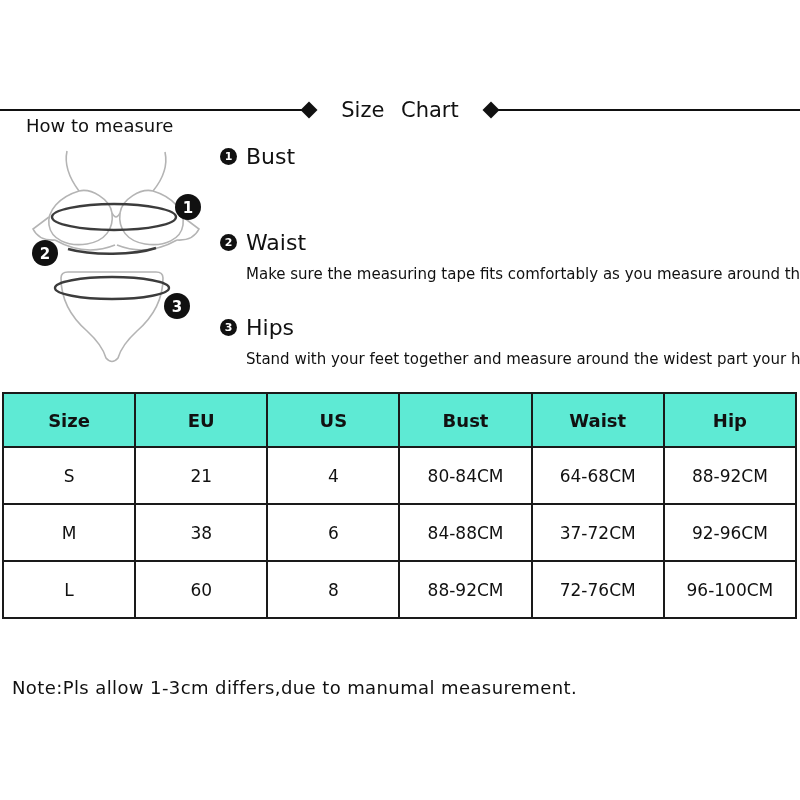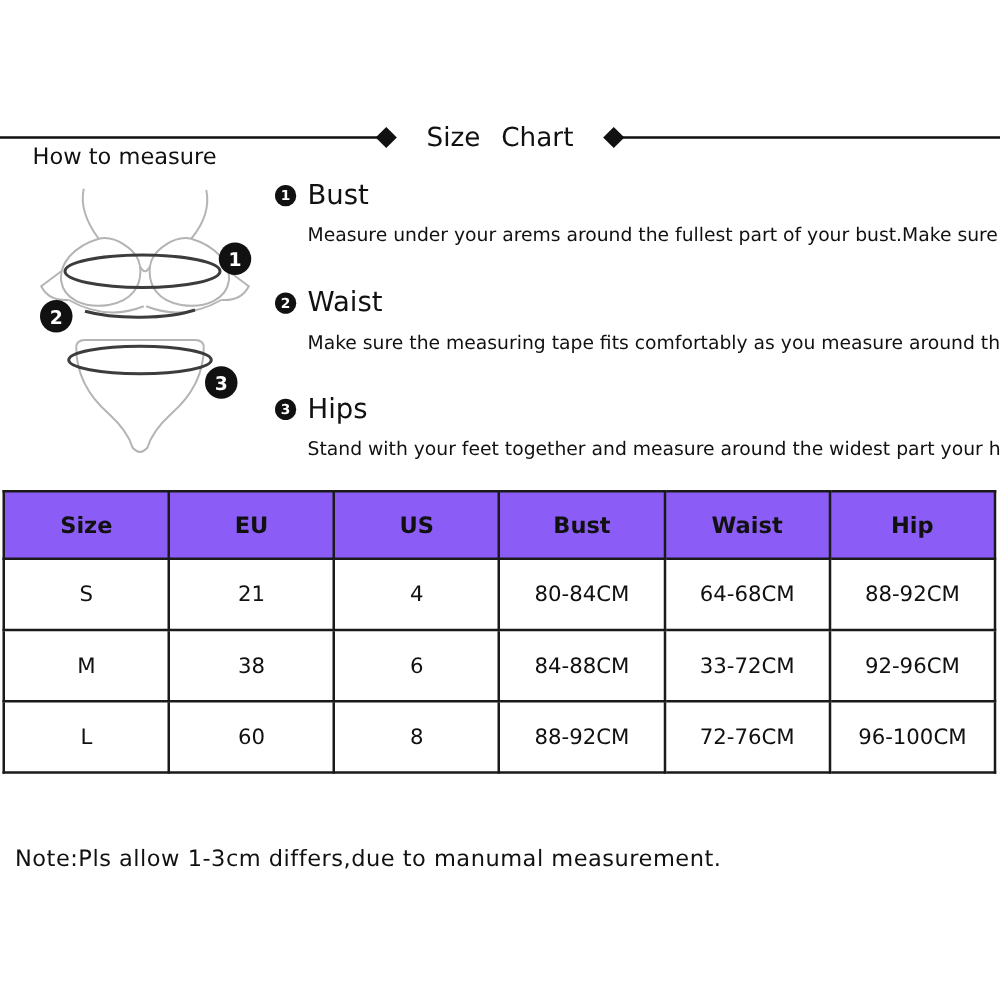--- a/index.html
+++ b/index.html
@@ -33,21 +33,21 @@
   }
   .sec-name{font-size:22px;color:#111111;}
   .sec-desc{margin:5px 0 0 26px;font-size:15px;line-height:26px;color:#111111;}
   .sec-desc .line{white-space:nowrap;}
   
   table.size-table{
     position:absolute;left:2px;top:392px;width:795px;
     border-collapse:collapse;table-layout:fixed;text-align:center;
   }
   .size-table th,.size-table td{border:2px solid #1a1a1a;padding:0;}
-  .size-table th{height:52px;font-size:18px;font-weight:bold;background:#8b5cf6;color:#111111;}
+  .size-table th{height:52px;font-size:18px;font-weight:bold;background:#5eead4;color:#111111;}
   .size-table td{height:55px;font-size:17px;font-weight:normal;color:#111111;}
   
   .note{position:absolute;left:12px;top:677px;font-size:18px;letter-spacing:0.4px;color:#111111;}
   
   .garment{stroke:#b4b4b4;stroke-width:1.6;fill:none;}
   .tape{stroke:#3c3c3c;stroke-width:2.4;fill:none;}
   .badge{fill:#111111;}
   .badge-num{fill:#ffffff;font-size:15px;font-weight:bold;font-family:"DejaVu Sans",sans-serif;}
 </style>
 </head>
@@ -98,21 +98,20 @@
       <text class="badge-num" x="162" y="167" text-anchor="middle">3</text>
     </g>
   </svg>
 
   <div class="section sec1">
     <div class="sec-heading">
       <span class="num-bullet">1</span>
       <span class="sec-name">Bust</span>
     </div>
     <div class="sec-desc">
-      <div class="line">Measure under your arems around the fullest part of your bust.Make sure</div>
     </div>
   </div>
 
   <div class="section sec2">
     <div class="sec-heading">
       <span class="num-bullet">2</span>
       <span class="sec-name">Waist</span>
     </div>
     <div class="sec-desc">
       <div class="line">Make sure the measuring tape fits comfortably as you measure around the</div>
@@ -147,21 +146,21 @@
         <td>4</td>
         <td>80-84CM</td>
         <td>64-68CM</td>
         <td>88-92CM</td>
       </tr>
       <tr>
         <td>M</td>
         <td>38</td>
         <td>6</td>
         <td>84-88CM</td>
-        <td>33-72CM</td>
+        <td>37-72CM</td>
         <td>92-96CM</td>
       </tr>
       <tr>
         <td>L</td>
         <td>60</td>
         <td>8</td>
         <td>88-92CM</td>
         <td>72-76CM</td>
         <td>96-100CM</td>
       </tr>

